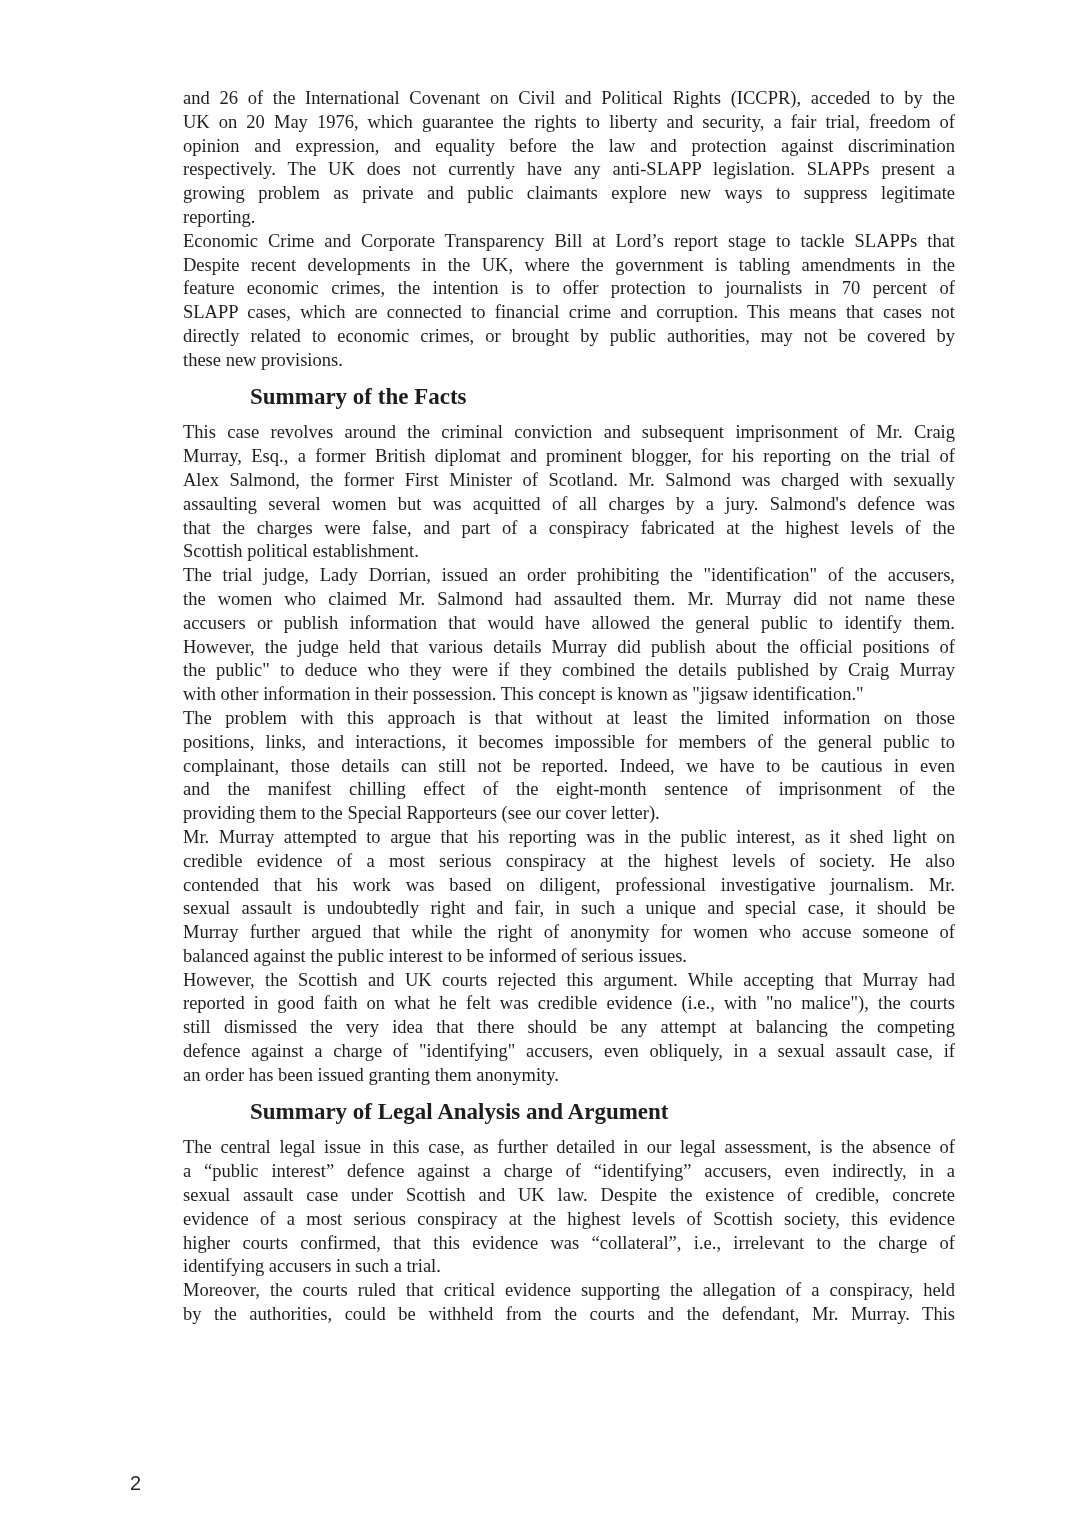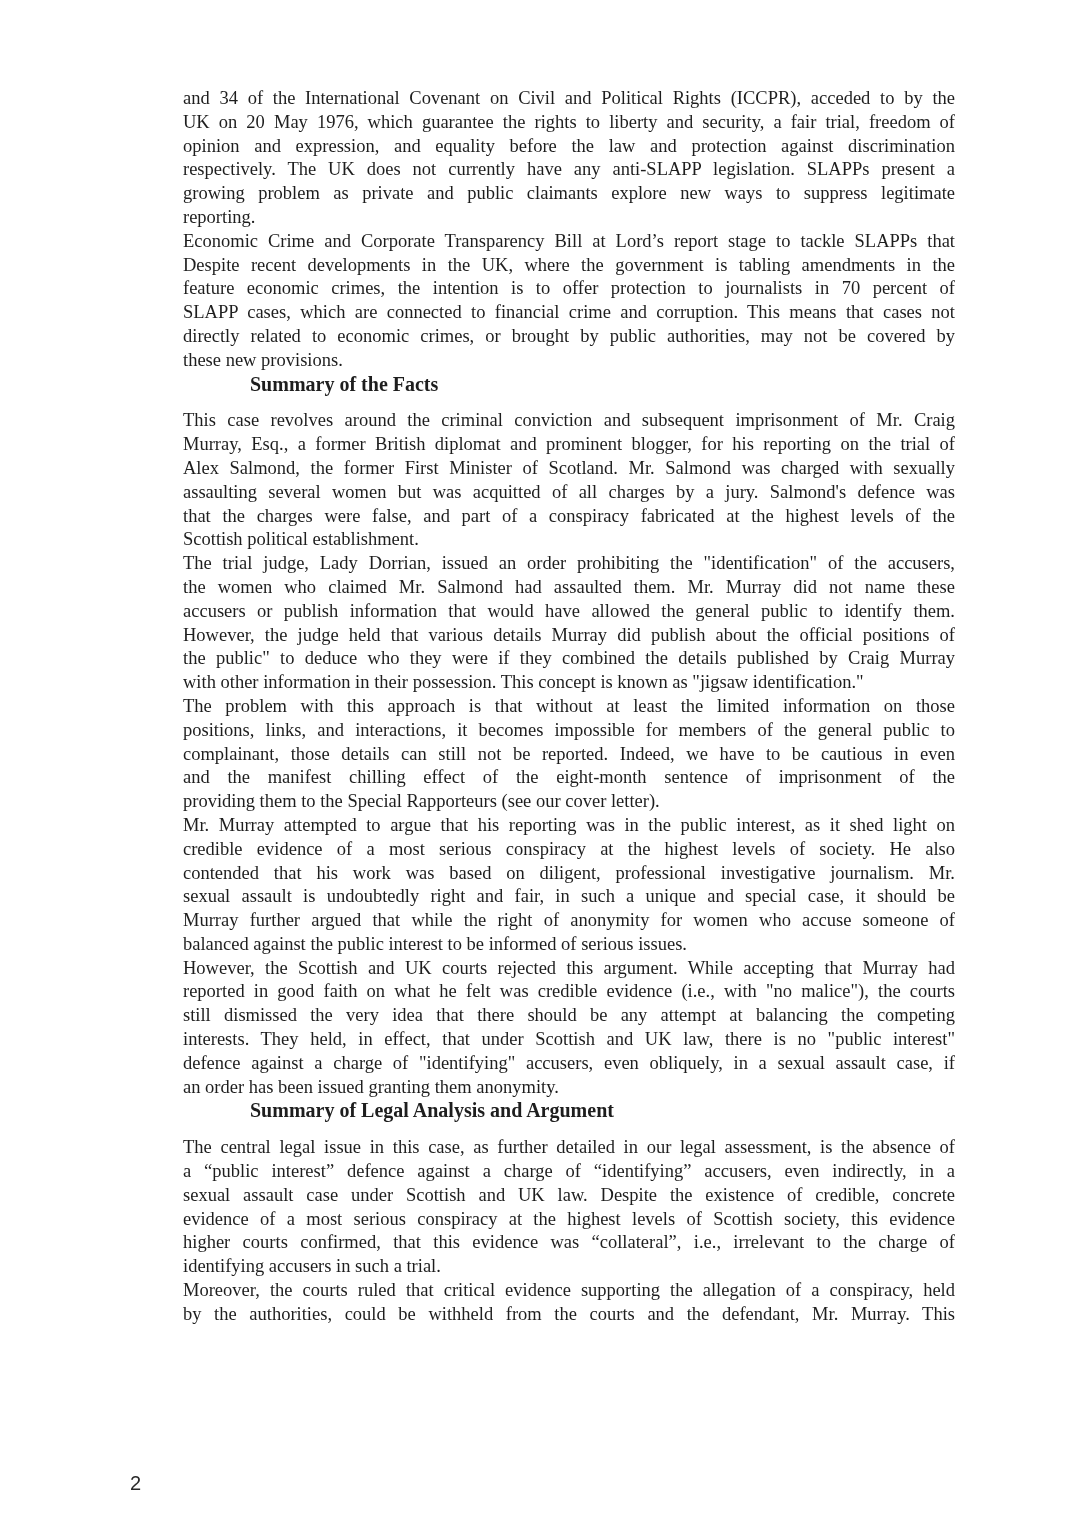--- a/index.html
+++ b/index.html
@@ -22,42 +22,42 @@
   .line {
     font-size: 18.5px;
     line-height: 23.8px;
     text-align: justify;
     text-align-last: justify;
   }
   .line--last {
     text-align-last: left;
   }
   .heading {
-    font-size: 20px;
+    font-size: 23px;
     line-height: 23.8px;
     font-weight: bold;
     padding-left: 67px;
-    margin: 0 0 13px 0;
+    margin: 12px 0 13px 0;
   }
   .page-number {
     position: absolute;
     left: 130px;
     top: 1472px;
     font-family: "Liberation Sans", "DejaVu Sans", sans-serif;
     font-size: 20px;
     color: #2a2a2a;
   }
 </style>
 </head>
 <body>
 
 <div class="page">
   <div class="text-block" id="text-block">
       <div class="paragraph">
-        <div class="line">and 34 of the International Covenant on Civil and Political Rights (ICCPR), acceded to by the</div>
+        <div class="line">and 26 of the International Covenant on Civil and Political Rights (ICCPR), acceded to by the</div>
         <div class="line">UK on 20 May 1976, which guarantee the rights to liberty and security, a fair trial, freedom of</div>
         <div class="line">opinion and expression, and equality before the law and protection against discrimination</div>
         <div class="line">respectively. The UK does not currently have any anti-SLAPP legislation. SLAPPs present a</div>
         <div class="line">growing problem as private and public claimants explore new ways to suppress legitimate</div>
         <div class="line line--last">reporting.</div>
       </div>
       <div class="paragraph">
         <div class="line">Economic Crime and Corporate Transparency Bill at Lord’s report stage to tackle SLAPPs that</div>
         <div class="line">Despite recent developments in the UK, where the government is tabling amendments in the</div>
         <div class="line">feature economic crimes, the intention is to offer protection to journalists in 70 percent of</div>
@@ -94,21 +94,20 @@
         <div class="line">credible evidence of a most serious conspiracy at the highest levels of society. He also</div>
         <div class="line">contended that his work was based on diligent, professional investigative journalism. Mr.</div>
         <div class="line">sexual assault is undoubtedly right and fair, in such a unique and special case, it should be</div>
         <div class="line">Murray further argued that while the right of anonymity for women who accuse someone of</div>
         <div class="line line--last">balanced against the public interest to be informed of serious issues.</div>
       </div>
       <div class="paragraph">
         <div class="line">However, the Scottish and UK courts rejected this argument. While accepting that Murray had</div>
         <div class="line">reported in good faith on what he felt was credible evidence (i.e., with "no malice"), the courts</div>
         <div class="line">still dismissed the very idea that there should be any attempt at balancing the competing</div>
-        <div class="line">interests. They held, in effect, that under Scottish and UK law, there is no "public interest"</div>
         <div class="line">defence against a charge of "identifying" accusers, even obliquely, in a sexual assault case, if</div>
         <div class="line line--last">an order has been issued granting them anonymity.</div>
       </div>
       <div class="heading">Summary of Legal Analysis and Argument</div>
       <div class="paragraph">
         <div class="line">The central legal issue in this case, as further detailed in our legal assessment, is the absence of</div>
         <div class="line">a “public interest” defence against a charge of “identifying” accusers, even indirectly, in a</div>
         <div class="line">sexual assault case under Scottish and UK law. Despite the existence of credible, concrete</div>
         <div class="line">evidence of a most serious conspiracy at the highest levels of Scottish society, this evidence</div>
         <div class="line">higher courts confirmed, that this evidence was “collateral”, i.e., irrelevant to the charge of</div>

